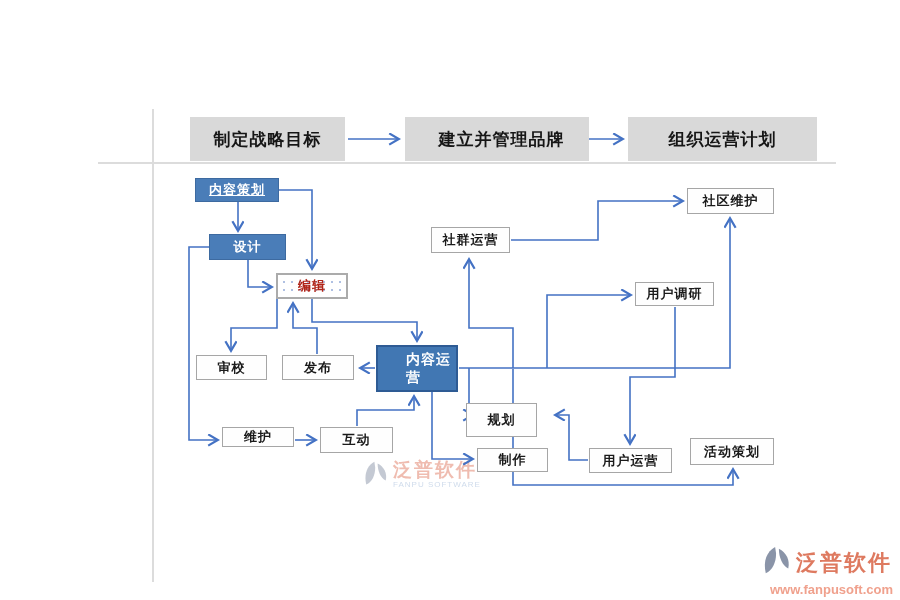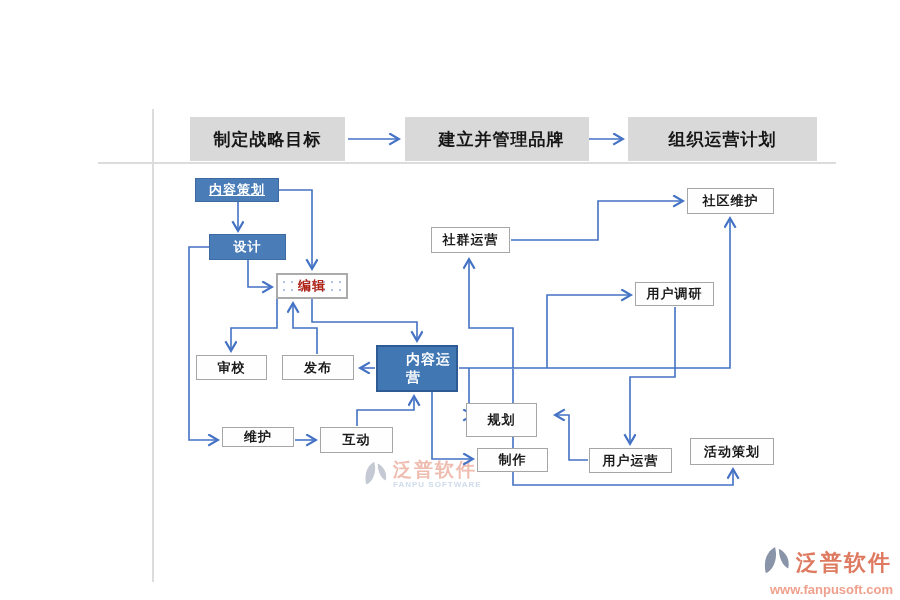--- a/index.html
+++ b/index.html
@@ -18,21 +18,21 @@
   .node.blue{background:#4A7DB8;border:1px solid #3D6AA0;color:#fff;}
   .node.hub{background:#4177B3;border:2px solid #2E5B94;font-size:14px;color:#fff;padding-left:28px;}
   .node.dotted{background-color:#fff;border:2px solid #ABABAB;color:#B02418;
         background-image:radial-gradient(#AFC0E2 1.1px,transparent 1.3px);
         background-size:8px 8px;background-position:2px 3px;}
   svg.edges{position:absolute;left:0;top:0;}
   .wm{position:absolute;display:flex;align-items:flex-start;}
   .wm .col{display:flex;flex-direction:column;}
   .wm-center{left:363px;top:460px;opacity:.5;}
   .wm-center .nm{font-size:19px;font-weight:bold;color:#E07B63;letter-spacing:2px;line-height:20px;}
-  .wm-center .sub{font-size:8px;color:#9FB8D8;letter-spacing:1px;font-weight:bold;}
+  .wm-center .sub{font-size:8px;color:#9FB8D8;letter-spacing:1px;font-weight:normal;}
   .wm-corner{left:762px;top:545px;flex-direction:column;}
   .wm-corner .row{display:flex;align-items:center;}
   .wm-corner .nm{font-size:22px;font-weight:bold;color:#DE7A60;letter-spacing:2px;}
   .wm-corner .url{font-size:13px;font-weight:bold;color:#F0A18D;margin-top:1px;margin-left:8px;}
   .logo{flex:0 0 auto;margin-right:4px;}
 </style>
 </head>
 <body>
 
 <div id="stage">

